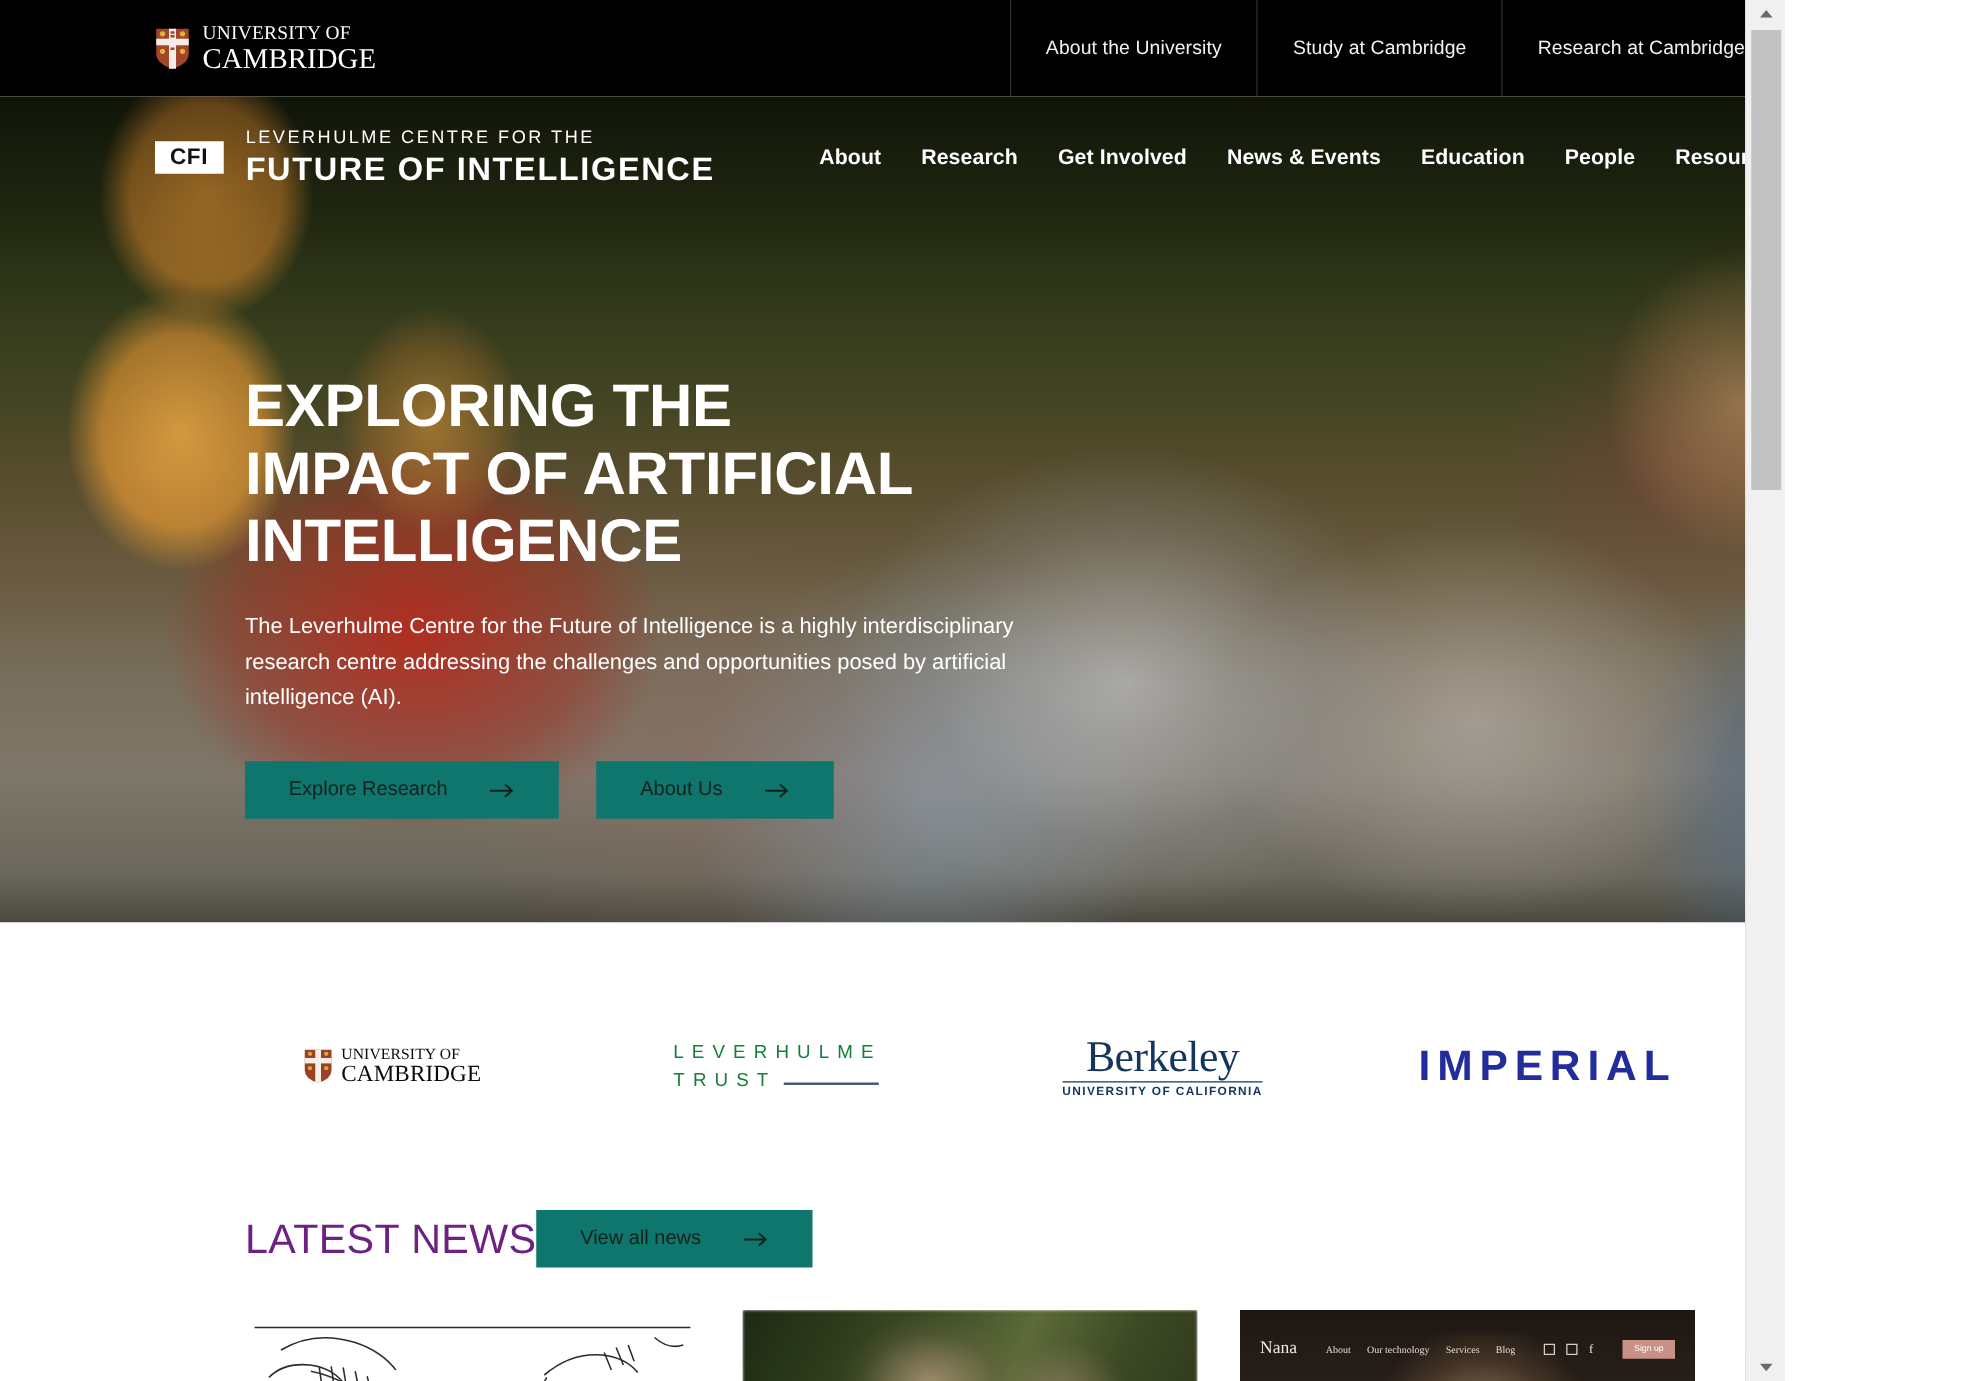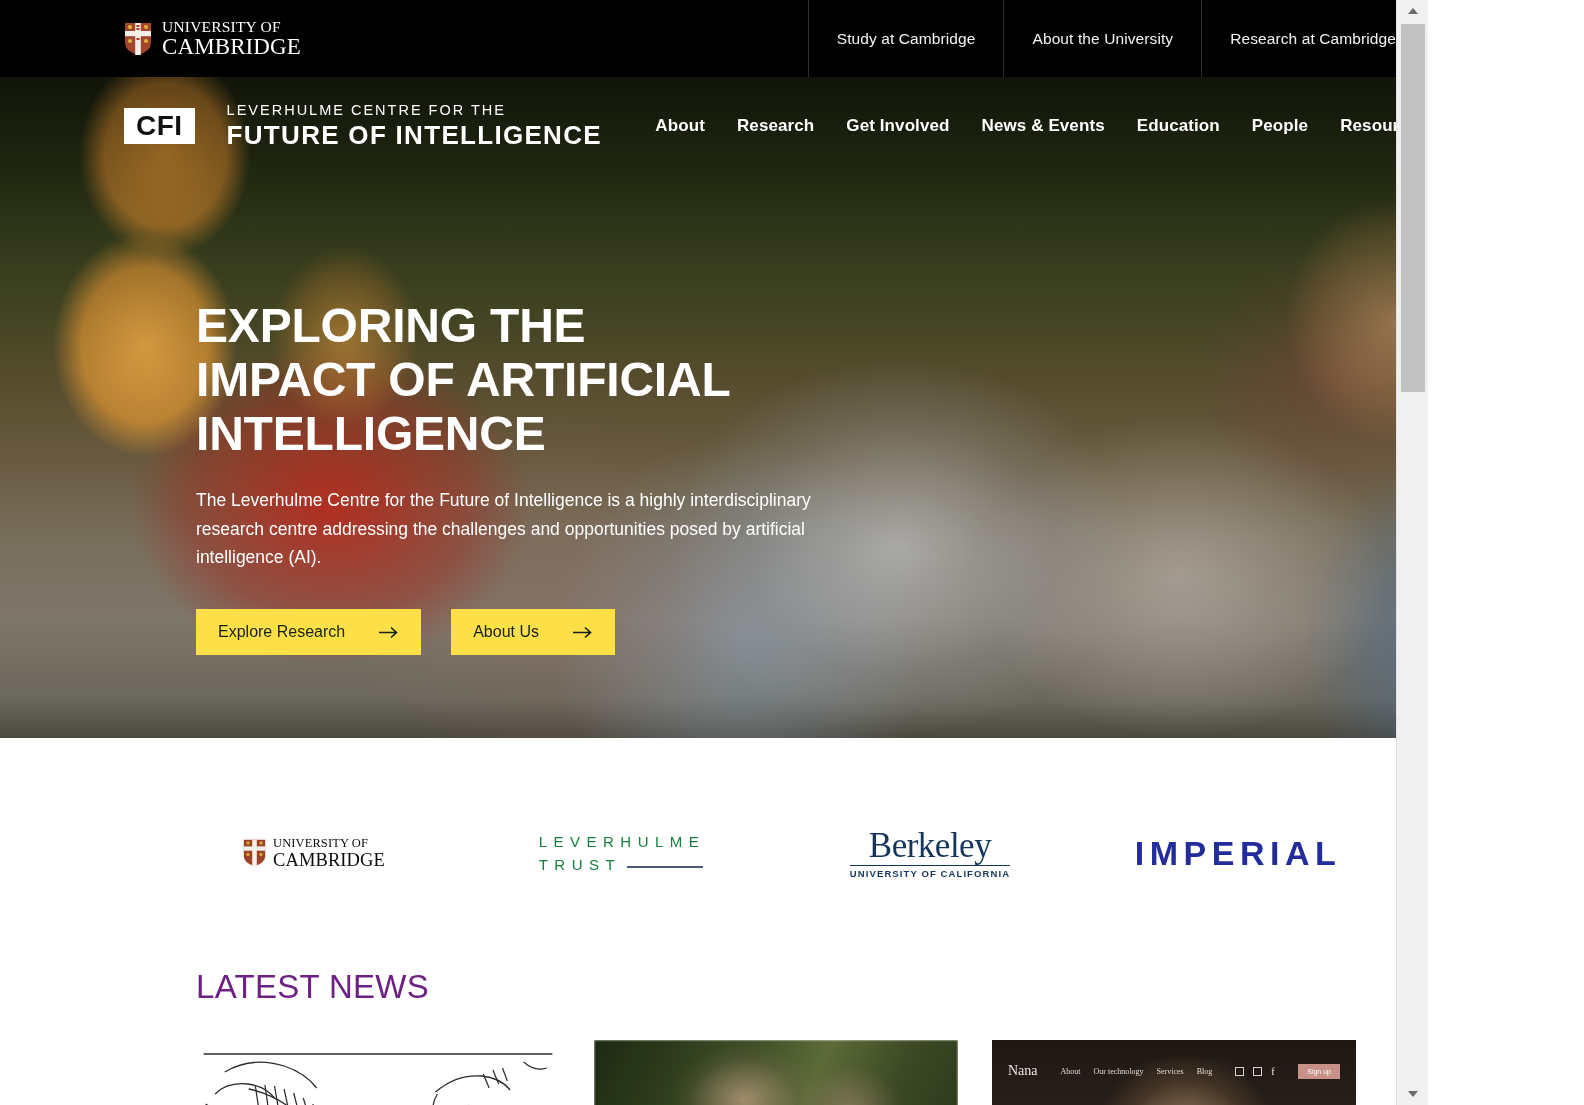--- a/index.html
+++ b/index.html
@@ -140,25 +140,25 @@
   .cfi-brand {
     display: flex;
     align-items: center;
     padding-left: 124px;
     cursor: pointer;
   }
   .cfi-box {
     background: #ffffff;
     color: #111111;
     font-weight: 700;
-    font-size: 28px;
+    font-size: 18px;
     letter-spacing: 0.5px;
     padding: 3px 12px 4px 12px;
     line-height: 1.05;
-    margin-right: 32px;
+    margin-right: 18px;
     text-align: right;
   }
   .cfi-words { color: #ffffff; line-height: 1.12; }
   .cfi-words .w1 {
     display: block;
     font-size: 14.5px;
     letter-spacing: 2.0px;
     font-weight: 400;
   }
   .cfi-words .w2 {
@@ -208,29 +208,29 @@
     line-height: 1.62;
     max-width: 625px;
     font-weight: 400;
   }
   .hero-buttons {
     margin-top: 38px;
     display: flex;
     gap: 30px;
   }
   .btn-mint {
-    background: #fde047;
+    background: #0f766e;
     color: #15201c;
     border: none;
     display: inline-flex;
     align-items: center;
     justify-content: space-between;
     gap: 34px;
     height: 46px;
-    padding: 0 22px;
+    padding: 0 35px;
     font-size: 16px;
     font-family: "Liberation Sans", sans-serif;
     cursor: pointer;
     white-space: nowrap;
   }
   .btn-mint .arr {
     display: inline-flex;
     align-items: center;
     font-size: 18px;
     line-height: 1;
@@ -464,22 +464,22 @@
           <rect x="12.4" y="3" width="3.2" height="2" fill="#a4442c"></rect>
           <rect x="12.4" y="6" width="3.2" height="2" fill="#a4442c"></rect>
           <rect x="12.4" y="16" width="3.2" height="2" fill="#a4442c"></rect>
         </svg>
         <span class="uni-wordmark">
           <span class="l1">UNIVERSITY OF</span>
           <span class="l2">CAMBRIDGE</span>
         </span>
       </a>
       <nav class="uni-nav">
+        <a class="uni-nav-item">About the University</a>
         <a class="uni-nav-item">Study at Cambridge</a>
-        <a class="uni-nav-item">About the University</a>
         <a class="uni-nav-item">Research at Cambridge</a>
         <div class="uni-nav-spacer"></div>
       </nav>
     </div>
 
     <section class="hero">
       <div class="hero-bg"></div>
       <div class="hero-scrim"></div>
 
       <header class="cfi-header">
@@ -563,20 +563,28 @@
 
       <div class="partner">
         <span class="p-imp">IMPERIAL</span>
       </div>
 
     </section>
 
     <section class="news-section">
       <div class="news-head">
         <h2 class="news-title">LATEST NEWS</h2>
+        <button class="btn-mint">
+          <span>View all news</span>
+          <span class="arr">
+            <svg width="20" height="13" viewBox="0 0 20 13">
+                <path d="M0 6.5 H17 M12 1.5 L17.5 6.5 L12 11.5" stroke="#15201c" stroke-width="1.6" fill="none"></path>
+              </svg>
+          </span>
+        </button>
       </div>
 
       <div class="news-grid">
         <article class="news-card">
           <div class="card-img img-line">
             <svg viewBox="0 0 380 250" preserveAspectRatio="none">
               <g stroke="#2b2b2b" stroke-width="1.3" fill="none">
                 <path d="M8 60 H372"></path>
                 <path d="M30 78 q28 -16 62 -6 q22 7 34 22"></path>
                 <path d="M20 100 q12 -12 34 -10 q18 2 28 14"></path>

